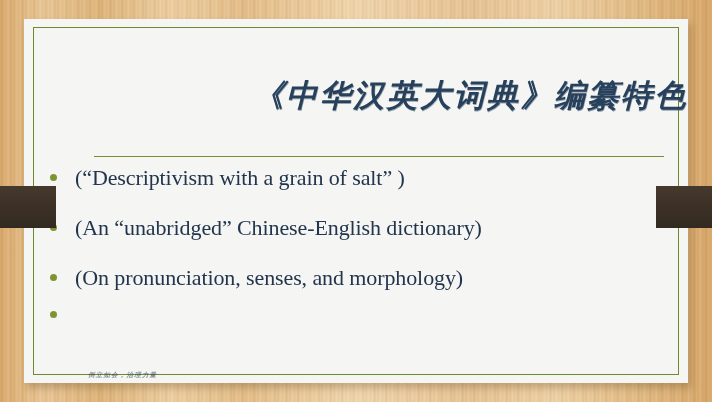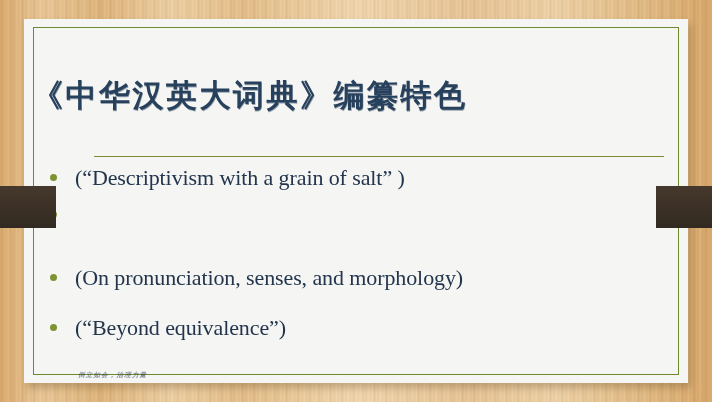--- a/index.html
+++ b/index.html
@@ -87,30 +87,30 @@
     box-sizing: border-box;
     pointer-events: none;
   }
 
   
   #title {
     position: absolute;
     left: 0;
     top: 56px;
     width: 100%;
-    text-align: left;
+    text-align: right;
     font-family: "DejaVu Sans", "Liberation Sans", sans-serif;
     font-size: 31px;
     font-weight: 700;
+    font-style: italic;
     letter-spacing: 2.5px;
     color: #27405c;
     white-space: nowrap;
     text-shadow: 0.5px 0.5px 0 rgba(39,64,92,0.45);
     z-index: 4;
-    padding-left: 8px;
   }
 
   
   #divider {
     position: absolute;
     left: 70px;
     top: 137px;
     width: 570px;
     height: 0;
     border-top: 1.3px solid #7a8f34;
@@ -155,21 +155,21 @@
     font-weight: 400;
     color: #1f3category;
     color: #22354d;
     margin-left: 7px;
     letter-spacing: -0.1px;
   }
 
   
   #footer-mark {
     position: absolute;
-    left: 54px;
+    left: 64px;
     top: 352px;
     font-family: "DejaVu Sans", "Liberation Sans", sans-serif;
     font-size: 6.5px;
     font-style: italic;
     font-weight: 700;
     letter-spacing: 1.2px;
     color: rgba(40,58,80,0.55);
     white-space: nowrap;
     z-index: 4;
   }
@@ -191,30 +191,30 @@
 
     <div id="bullets">
 
       <div class="bullet-row">
         <span class="bullet-dot"></span>
         <span class="bullet-en">(“Descriptivism with a grain of  salt” )</span>
       </div>
 
       <div class="bullet-row">
         <span class="bullet-dot"></span>
+        <span class="bullet-en">(An “unabridged” Chinese-English dictionary)</span>
       </div>
 
       <div class="bullet-row">
         <span class="bullet-dot"></span>
         <span class="bullet-en">(On pronunciation, senses, and morphology)</span>
       </div>
 
       <div class="bullet-row">
         <span class="bullet-dot"></span>
-        <span class="bullet-en">(“Beyond equivalence”)</span>
       </div>
 
     </div>
 
     <div id="footer-mark">倒立如会，治理力量</div>
   </div>
 
 </div>
 
 </body></html>

